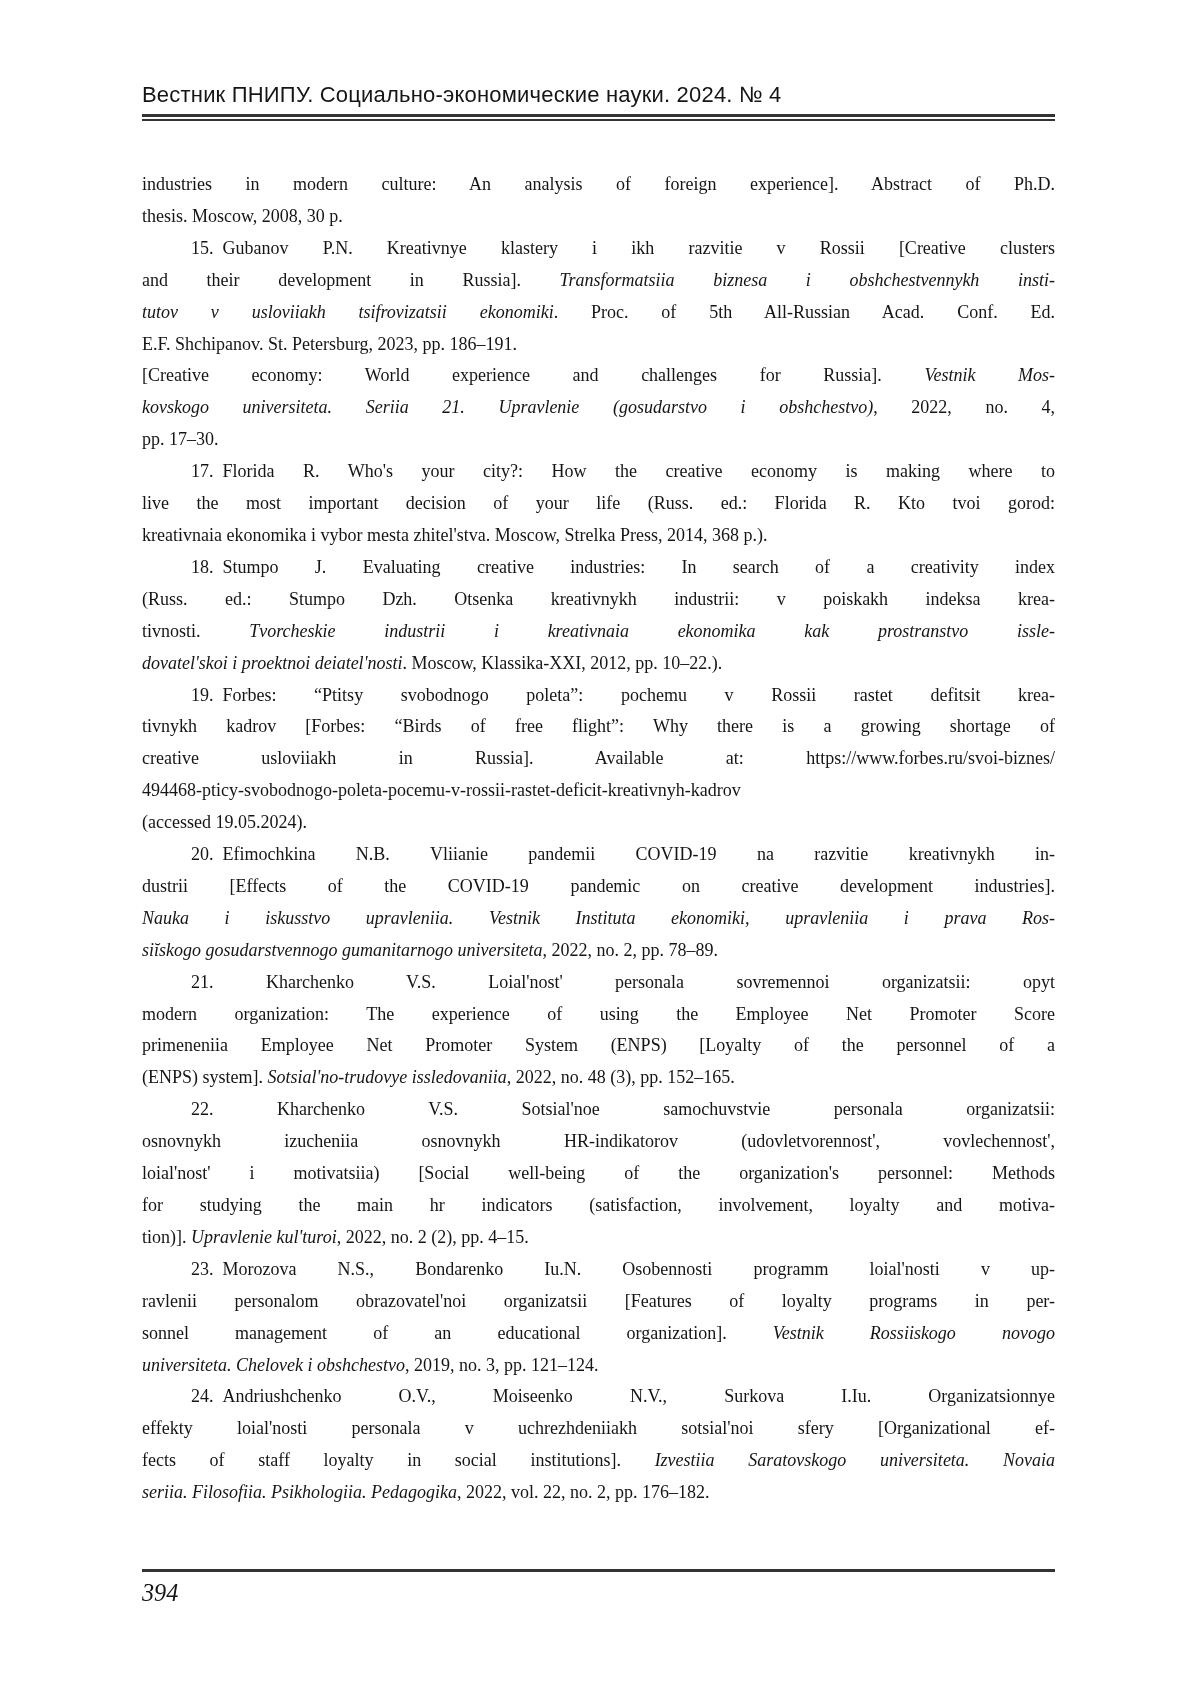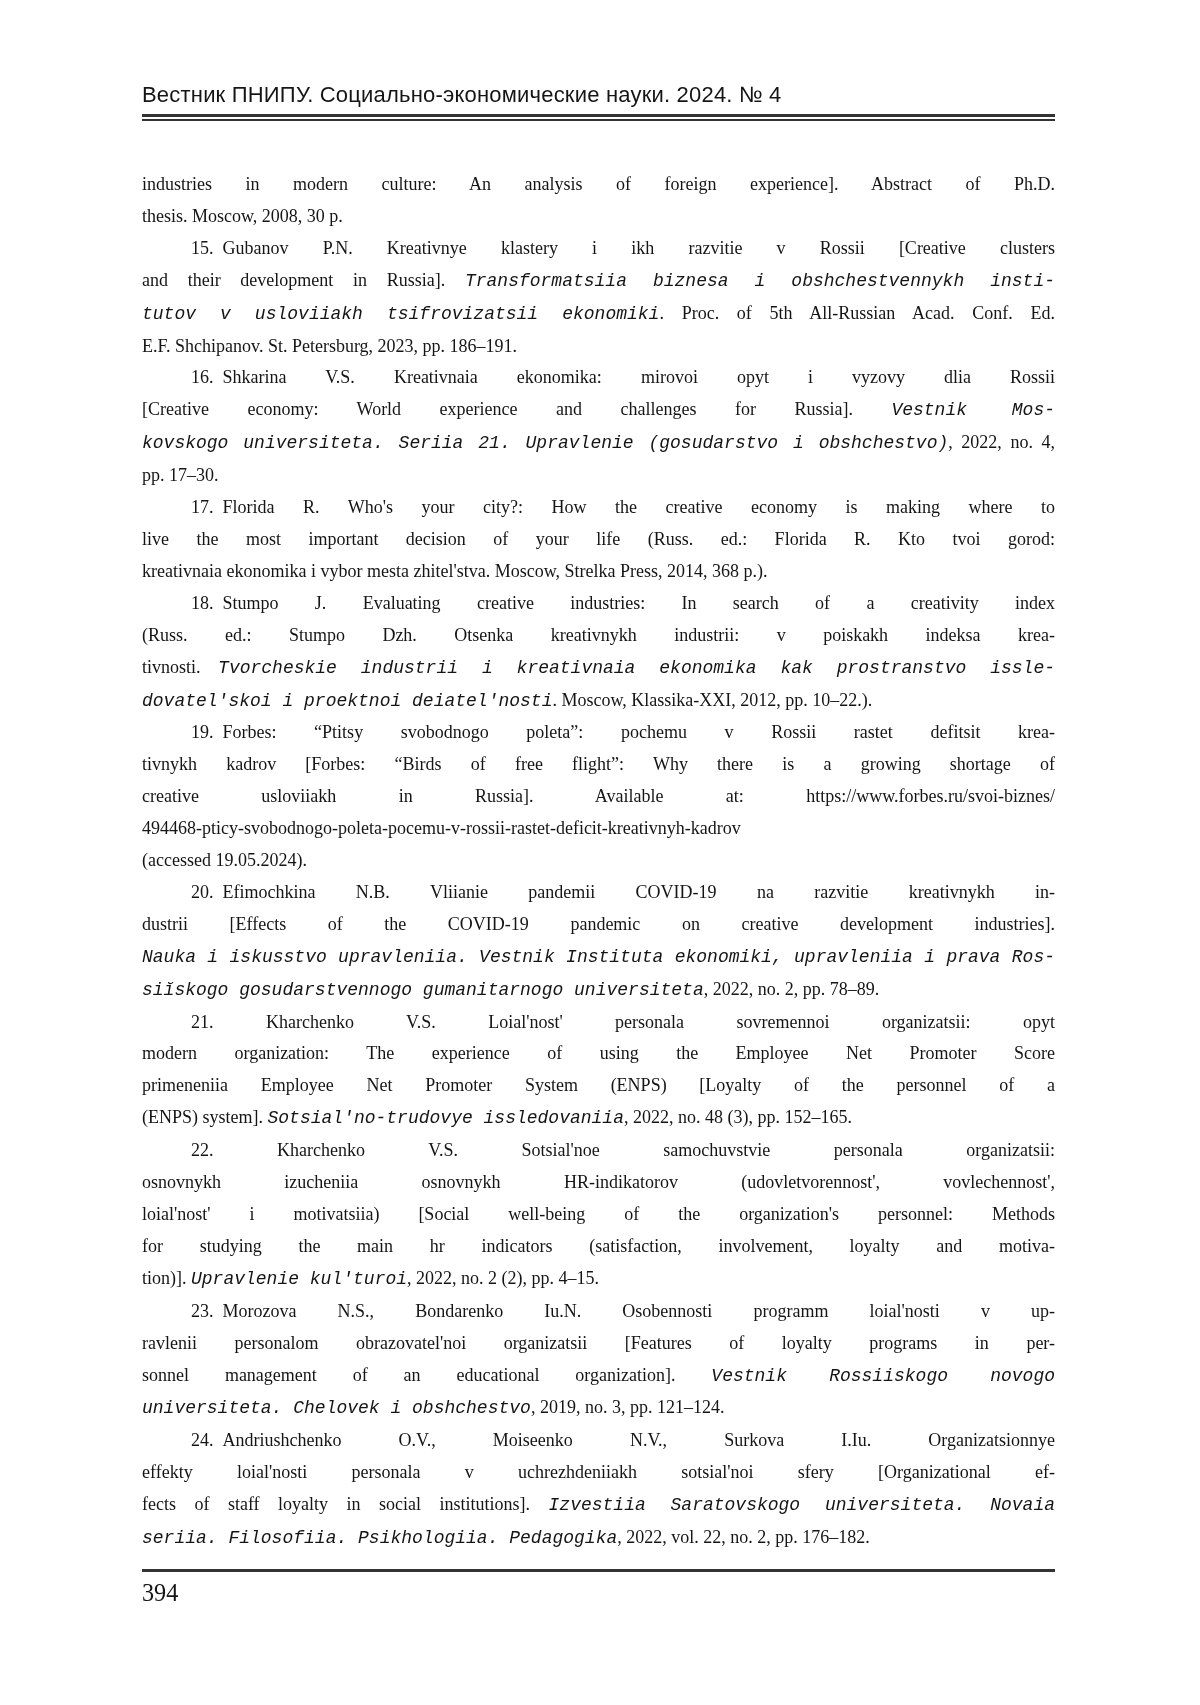--- a/index.html
+++ b/index.html
@@ -28,50 +28,49 @@
 
   
   .content {
     position:absolute; left:142px; top:169px; width:913px;
     font-size:18px; line-height:31.9px;
     color:var(--text-color, #151515);
   }
   .line { text-align:justify; text-align-last:justify; }
   .line.last { text-align:right; text-align-last:left; }
   .line.ind { padding-left:49px; }
-  .seg.i { font-style:italic;font-family:Liberation Mono, monospace; }
+  .seg.i { font-style:italic; }
 
   
   .footer-rule {
     position:absolute; left:142px; top:1569px; width:913px; height:3px;
     background:var(--rule-color, #3a3a3a);
   }
   .page-number {
     position:absolute; left:142px; top:1578px;
-    font-size:24.2px; line-height:30px; color:var(--text-color, #151515);
+    font-size:24.2px; line-height:30px; color:var(--text-color, #151515);font-style:italic;
   }
 </style>
 </head>
 <body style="--text-color: #151515; --rule-color: #333333; background: rgb(255, 255, 255);">
 
 <div class="page">
 
   <div class="running-head">
     <div class="rh-text">Вестник ПНИПУ. Социально-экономические науки. 2024. № 4</div>
     <div class="rh-rule"></div>
   </div>
 
   <div class="content" id="refs">
       <div class="line"><span class="seg">industries in modern culture: An analysis of foreign experience]. Abstract of Ph.D.</span></div>
       <div class="line last"><span class="seg">thesis. Moscow, 2008, 30 p.</span></div>
       <div class="line ind"><span class="seg">15. Gubanov P.N. Kreativnye klastery i ikh razvitie v Rossii [Creative clusters</span></div>
       <div class="line"><span class="seg">and their development in Russia]. </span><span class="seg i">Transformatsiia biznesa i obshchestvennykh insti-</span></div>
       <div class="line"><span class="seg i">tutov v usloviiakh tsifrovizatsii ekonomiki</span><span class="seg">. Proc. of 5th All-Russian Acad. Conf. Ed.</span></div>
       <div class="line last"><span class="seg">E.F. Shchipanov. St. Petersburg, 2023, pp. 186–191.</span></div>
-      <div class="line ind"><span class="seg">16. Shkarina V.S. Kreativnaia ekonomika: mirovoi opyt i vyzovy dlia Rossii</span></div>
       <div class="line"><span class="seg">[Creative economy: World experience and challenges for Russia]. </span><span class="seg i">Vestnik Mos-</span></div>
       <div class="line"><span class="seg i">kovskogo universiteta. Seriia 21. Upravlenie (gosudarstvo i obshchestvo)</span><span class="seg">, 2022, no. 4,</span></div>
       <div class="line last"><span class="seg">pp. 17–30.</span></div>
       <div class="line ind"><span class="seg">17. Florida R. Who's your city?: How the creative economy is making where to</span></div>
       <div class="line"><span class="seg">live the most important decision of your life (Russ. ed.: Florida R. Kto tvoi gorod:</span></div>
       <div class="line last"><span class="seg">kreativnaia ekonomika i vybor mesta zhitel'stva. Moscow, Strelka Press, 2014, 368 p.).</span></div>
       <div class="line ind"><span class="seg">18. Stumpo J. Evaluating creative industries: In search of a creativity index</span></div>
       <div class="line"><span class="seg">(Russ. ed.: Stumpo Dzh. Otsenka kreativnykh industrii: v poiskakh indeksa krea-</span></div>
       <div class="line"><span class="seg">tivnosti. </span><span class="seg i">Tvorcheskie industrii i kreativnaia ekonomika kak prostranstvo issle-</span></div>
       <div class="line last"><span class="seg i">dovatel'skoi i proektnoi deiatel'nosti</span><span class="seg">. Moscow, Klassika-XXI, 2012, pp. 10–22.).</span></div>

